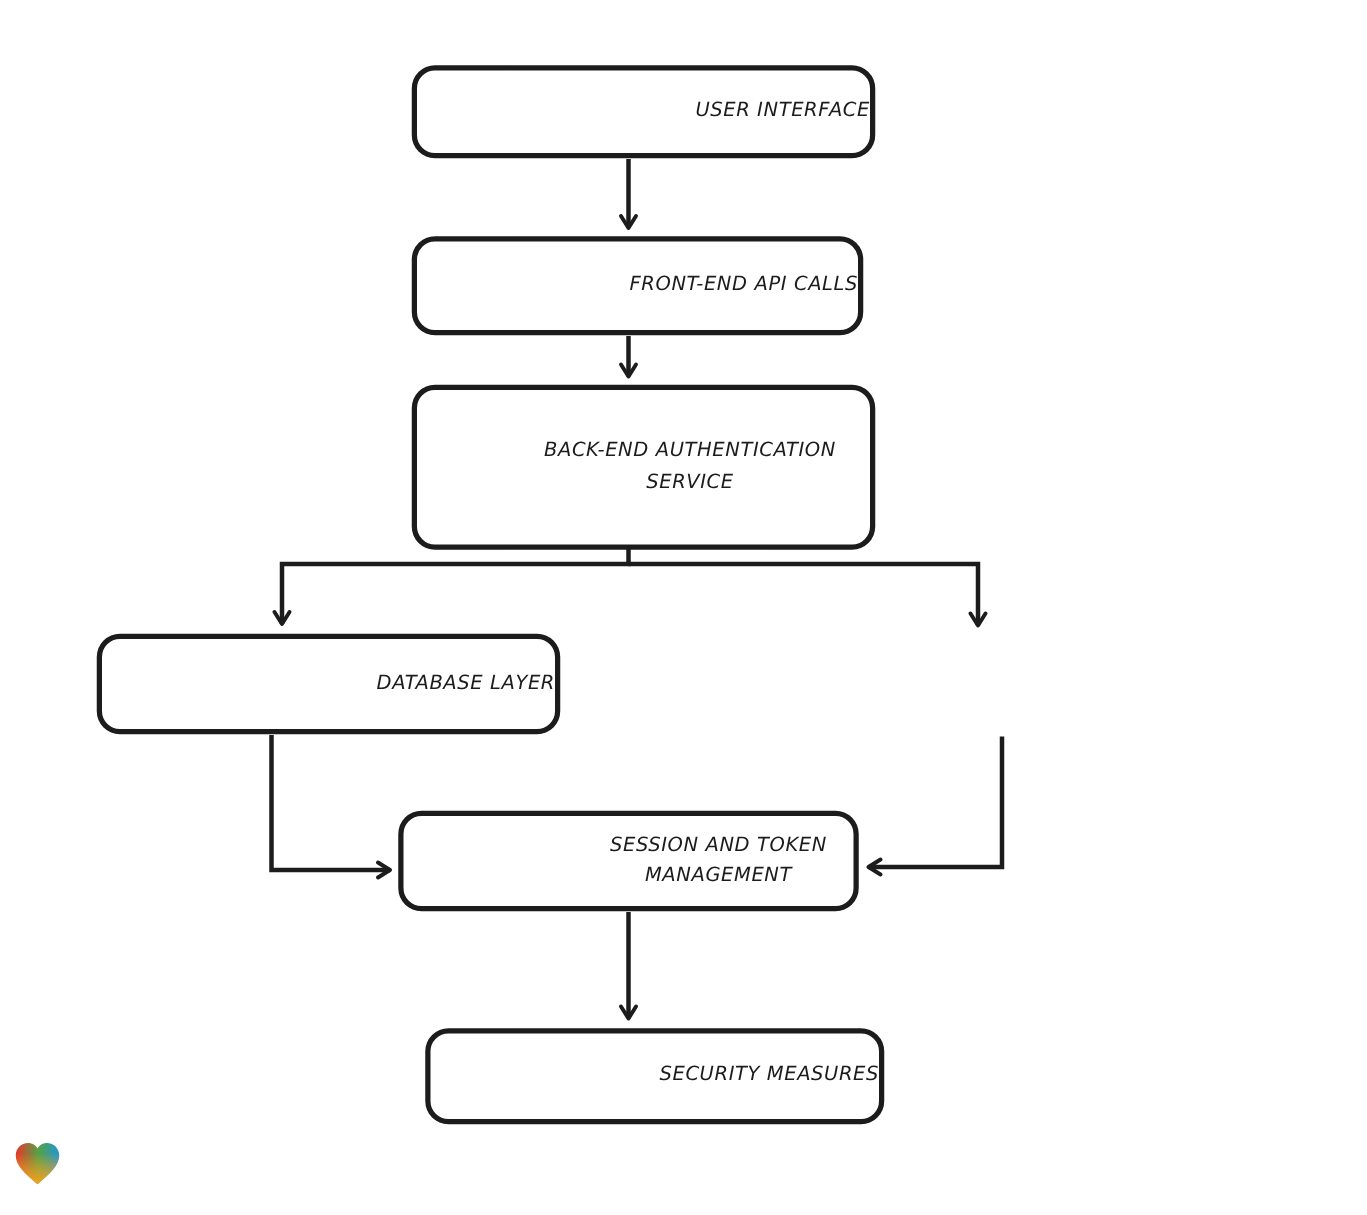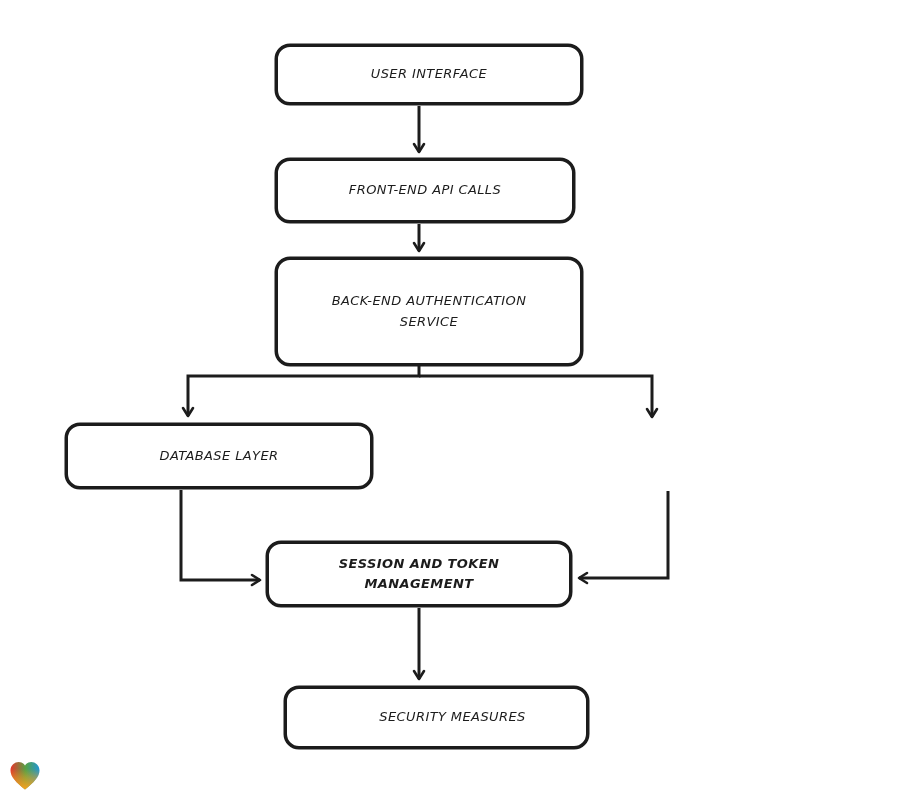--- a/index.html
+++ b/index.html
@@ -20,34 +20,34 @@
     width: 911px; height: 810px;
     pointer-events: none;
   }
   .node {
     position: absolute;
     background: #ffffff;
     border: 3px solid #1c1c1c;
     border-radius: 15px;
     display: flex;
     align-items: center;
-    justify-content: center;
+    justify-content: flex-end;
     box-shadow: 0 0 0 0.5px #1c1c1c;
   }
   .node .label {
     font-style: italic;
     font-size: 13px;
     letter-spacing: 0.4px;
     color: #1c1c1c;
     text-align: center;
     line-height: 1.55;
     text-transform: uppercase;
   }
   .label.w240 { max-width: 240px; }
-  .label.w180 { max-width: 180px; font-weight: bold; }
+  .label.w180 { max-width: 180px; }
   .heart-logo {
     position: absolute;
     left: 9px; top: 760px;
     width: 32px; height: 32px;
   }
 </style>
 </head>
 <body>
 
 <div class="canvas">

